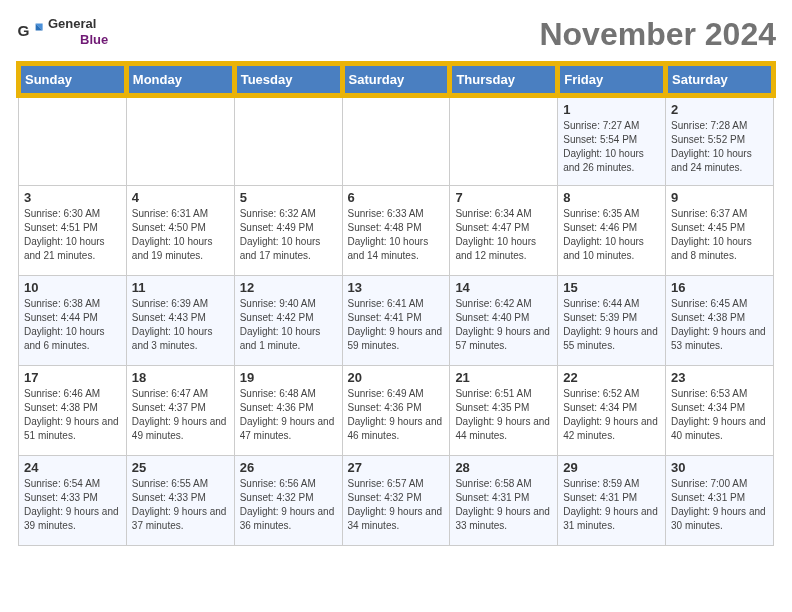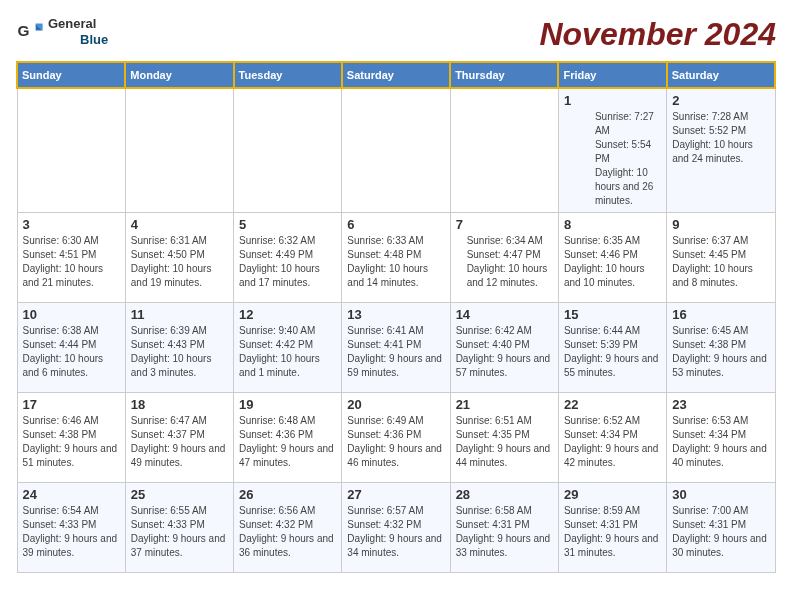--- a/index.html
+++ b/index.html
@@ -23,51 +23,50 @@
     }
     .logo-text {
       display: flex;
       flex-direction: column;
       font-size: 13px;
       font-weight: bold;
       line-height: 1.2;
       justify-content: center;
     }
     .logo-text span:first-child { color: #333; }
-    .logo-text span:last-child { color: #0c4a6e; padding-left: 32px; }
+    .logo-text span:last-child { color: #701a75; padding-left: 32px; }
     .logo-icon {
       width: 28px;
       height: 28px;
     }
     .title-area {
       text-align: right;
     }
     .month-title {
       font-size: 32px;
       font-weight: bold;
-      color: #7f1d1d;
-      font-style: italic;
+      color: #737373;
     }
     .location {
       font-size: 15px;
       color: #555;
     }
     table {
       width: 100%;
       border-collapse: collapse;
       table-layout: fixed;
     }
     thead th {
       background-color: #4a7fc1;
       color: #fff;
-      font-size: 11px;
+      font-size: 13px;
       font-weight: bold;
       padding: 6px 4px;
       text-align: left;
-      border: 2px solid #eab308;
+      border: 5px solid #eab308;
     }
     tbody td {
       vertical-align: top;
       border: 1px solid #ccc;
       padding: 4px 5px;
       font-size: 10.5px;
       color: #333;
       height: 90px;
       background: #fff;
     }
@@ -123,21 +122,21 @@
   </thead>
   <tbody id="calendar-body">
       <tr>
         <td class="empty-cell"></td>
         <td class="empty-cell"></td>
         <td class="empty-cell"></td>
         <td class="empty-cell"></td>
         <td class="empty-cell"></td>
         <td>
           <span class="day-number">1</span>
-          <div class="day-info" style="white-space: pre-line; margin-left: 31px;">Sunrise: 7:27 AM
+          <div class="day-info" style="white-space: pre-line;">Sunrise: 7:27 AM
 Sunset: 5:54 PM
 Daylight: 10 hours and 26 minutes.</div>
         </td>
         <td>
           <span class="day-number">2</span>
           <div class="day-info" style="white-space: pre-line;">Sunrise: 7:28 AM
 Sunset: 5:52 PM
 Daylight: 10 hours and 24 minutes.</div>
         </td>
       </tr>
@@ -161,21 +160,21 @@
 Daylight: 10 hours and 17 minutes.</div>
         </td>
         <td>
           <span class="day-number">6</span>
           <div class="day-info" style="white-space: pre-line;">Sunrise: 6:33 AM
 Sunset: 4:48 PM
 Daylight: 10 hours and 14 minutes.</div>
         </td>
         <td>
           <span class="day-number">7</span>
-          <div class="day-info" style="white-space: pre-line; margin-left: 11px;">Sunrise: 6:34 AM
+          <div class="day-info" style="white-space: pre-line;">Sunrise: 6:34 AM
 Sunset: 4:47 PM
 Daylight: 10 hours and 12 minutes.</div>
         </td>
         <td>
           <span class="day-number">8</span>
           <div class="day-info" style="white-space: pre-line;">Sunrise: 6:35 AM
 Sunset: 4:46 PM
 Daylight: 10 hours and 10 minutes.</div>
         </td>
         <td>

